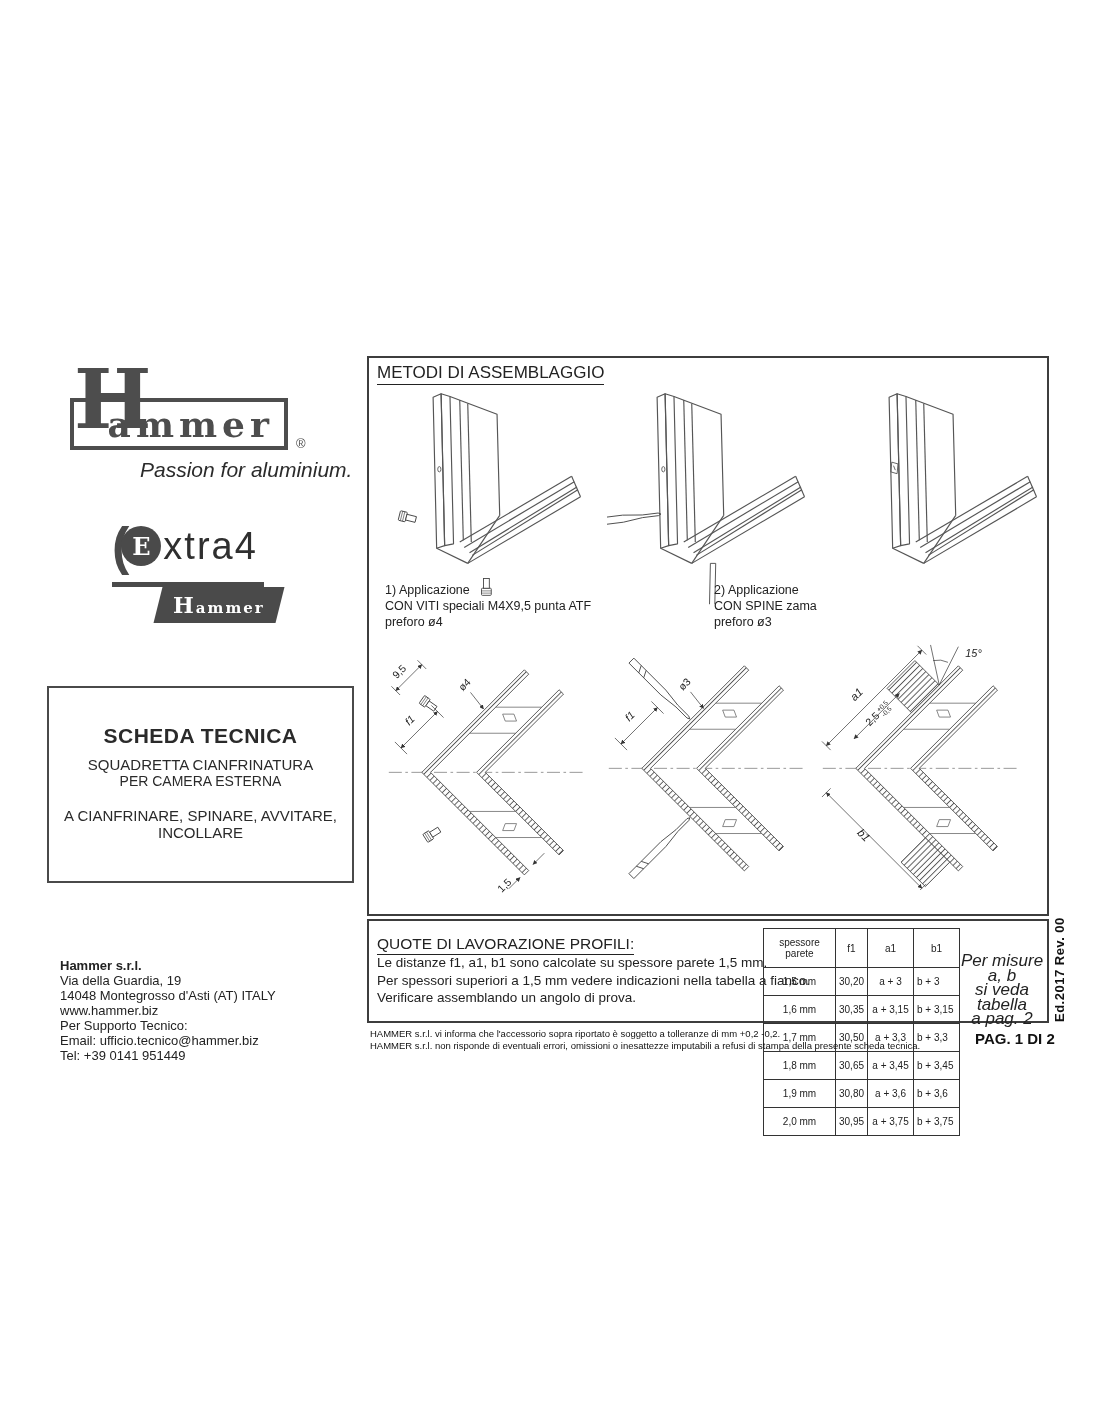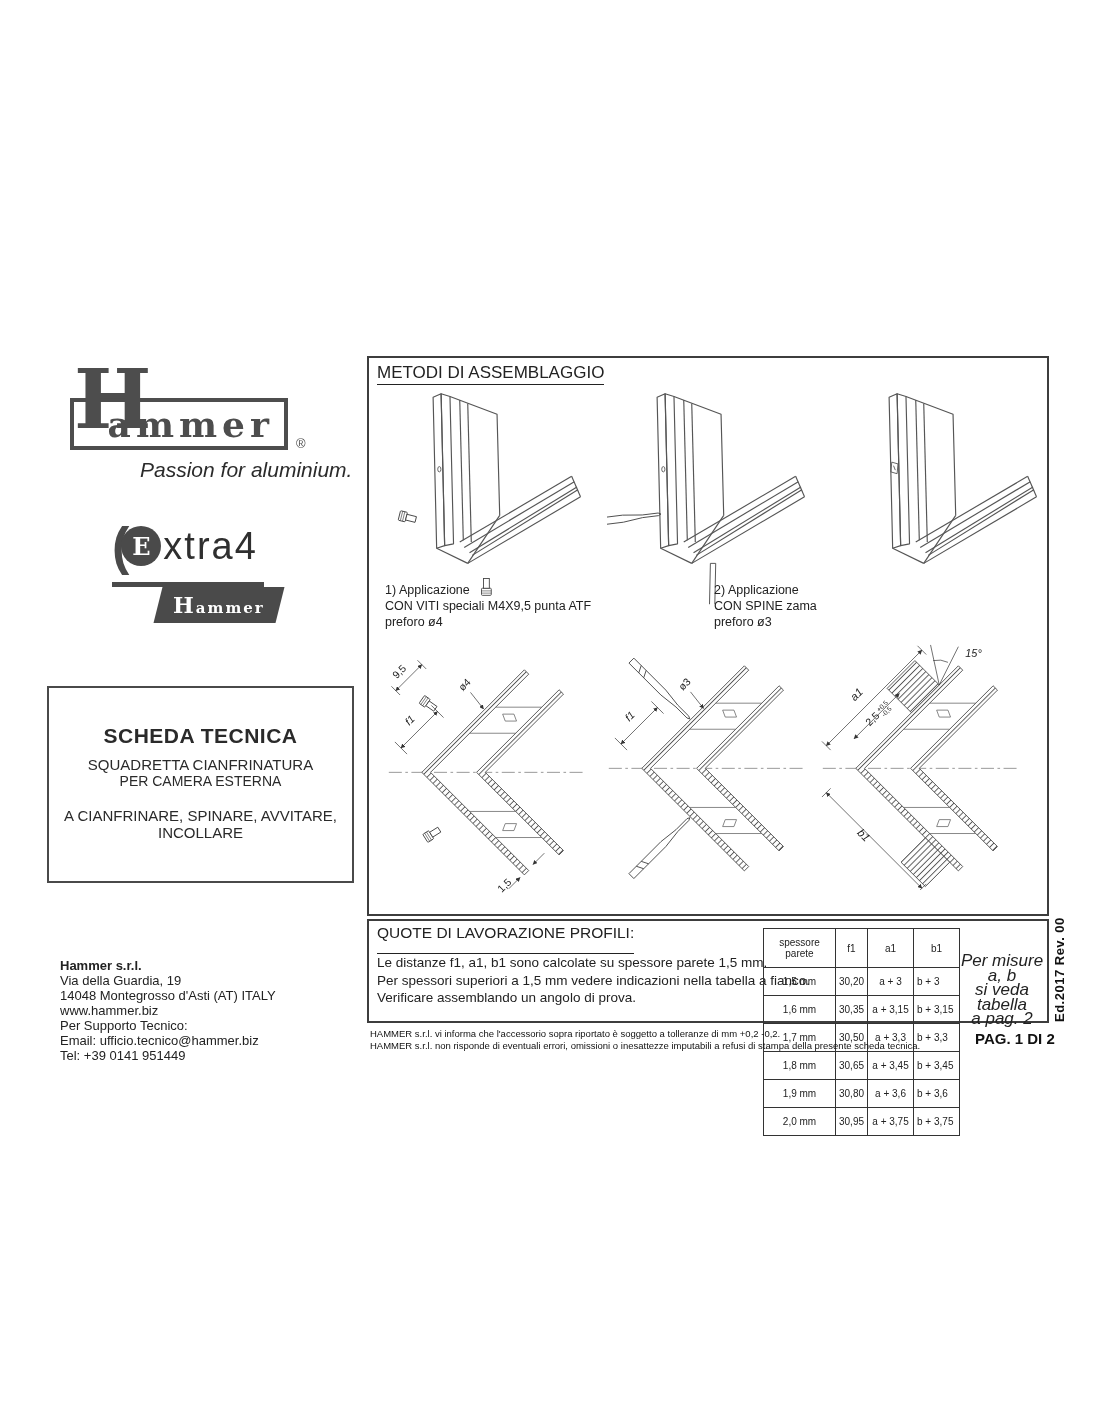--- a/index.html
+++ b/index.html
@@ -72,22 +72,22 @@
   }
   .fig { position:absolute; }
   .caption { position:absolute; font-size:12.5px; line-height:16px; color:#222; }
   .caption.right { text-align:right; }
   
   .quote-box {
     position:absolute; left:367px; top:919px; width:682px; height:104px;
     border:2px solid #3d3d3d;
   }
   .quote-box .box-title {
-    position:absolute; left:8px; top:3px; font-size:15.5px; color:#222;
-    border-bottom:1.5px solid #222; padding-bottom:11px;
+    position:absolute; left:8px; top:14px; font-size:15.5px; color:#222;
+    border-bottom:1.5px solid #222; padding-bottom:1px;
   }
   .quote-box .qtext { position:absolute; left:8px; top:33px; font-size:13.5px; line-height:17.5px; color:#222; }
   .mach-table { position:absolute; left:394px; top:7px; border-collapse:collapse; font-size:10px; color:#222; }
   .mach-table th, .mach-table td {
     border:1px solid #333; font-weight:normal; text-align:center;
     height:12.4px; padding:8px 3px;
   }
   .mach-table th:first-child, .mach-table td:first-child { width:72px; }
   .mach-table th:nth-child(2), .mach-table td:nth-child(2) { width:28px; }
   .mach-table th:nth-child(3), .mach-table td:nth-child(3) { width:46px; text-align:center; }

